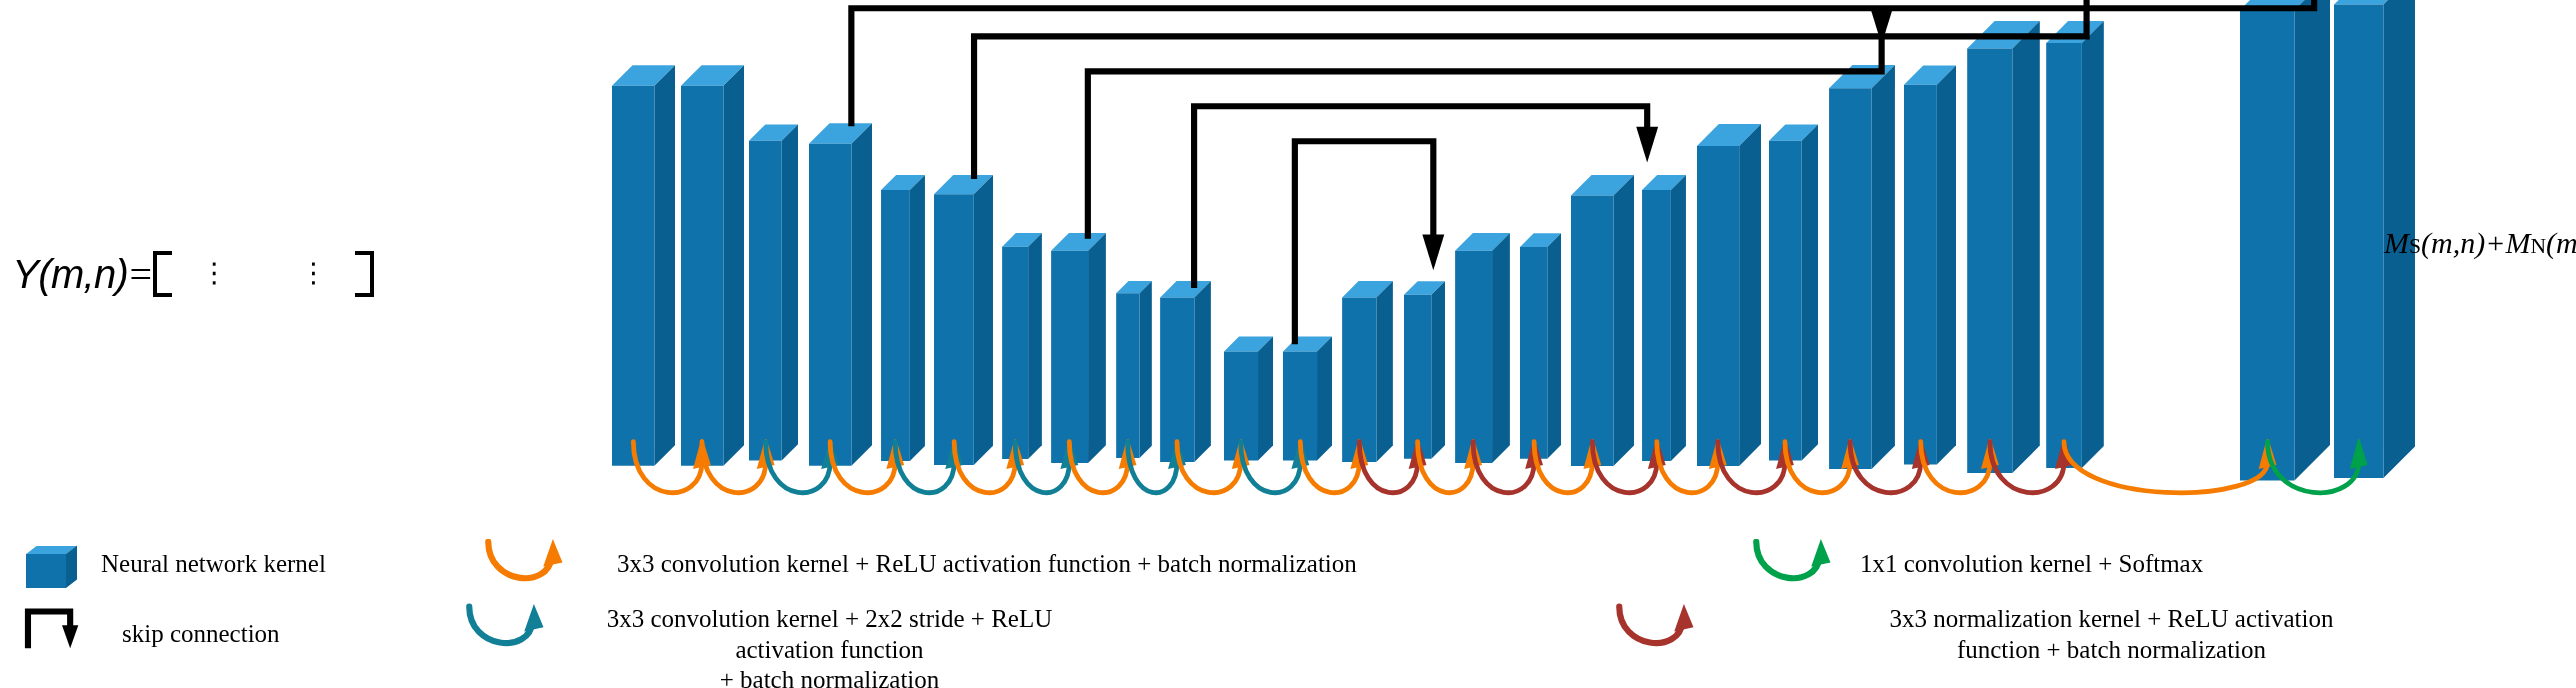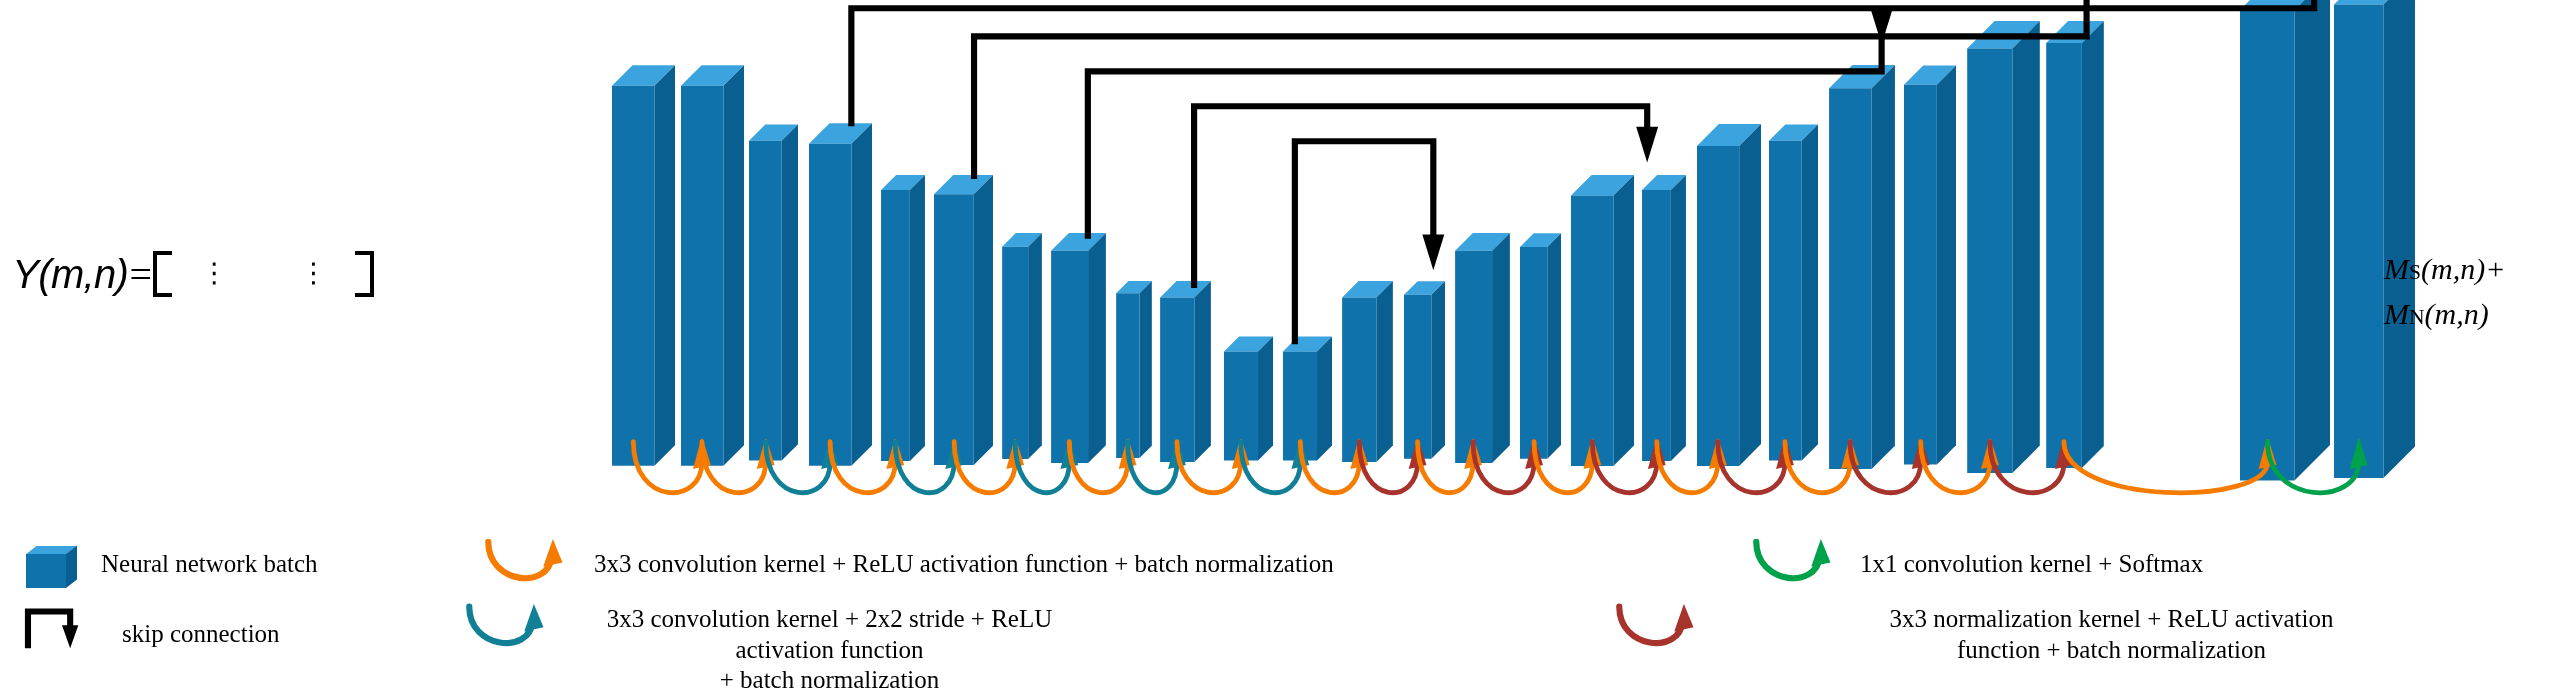--- a/index.html
+++ b/index.html
@@ -18,21 +18,21 @@
   #matrix .brk.r{right:0;border-right:4.8px solid #000;}
   table.mtx{border-collapse:collapse;margin:0 18px;}
   table.mtx td{font-size:32px;font-style:italic;padding:2.7px 18px;text-align:center;
       font-family:"Liberation Serif",serif;color:#000;line-height:1;}
   table.mtx td.dots{font-style:normal;font-size:27.4px;letter-spacing:4.1px;}
   table.mtx td.vd{font-style:normal;font-size:27.4px;}
   sub.s{font-size:.62em;font-style:italic;}
 
   
   #formula-right{position:absolute;left:2384px;top:226px;width:185px;height:130px;
-      display:flex;flex-direction:column;justify-content:center;align-items:flex-start;}
+      display:flex;flex-direction:row;align-items:flex-start;}
   #formula-right div{font-family:"Liberation Serif",serif;font-size:30px;color:#000;white-space:nowrap;}
   #formula-right .ms{margin-bottom:11px;}
   .itl{font-style:italic;}
   .sc{font-size:.72em;}
 
   
   #network{position:absolute;left:0;top:0;width:2576px;height:480px;}
   .blk{position:absolute;}
 
   
@@ -341,33 +341,33 @@
     <div><span class="itl">M</span><span class="sc">N</span><span class="itl">(m,n)</span></div>
   </div>
 
   <div id="legend">
 
     <div id="lg-cube">
       <span class="t"></span>
       <span class="s"></span>
       <span class="f"></span>
     </div>
-    <div class="lg-text" style="left:101px;top:13.7px;">Neural network batch</div>
+    <div class="lg-text" style="left:101px;top:13.7px;">Neural network kernel</div>
 
     <svg id="lg-skip" viewBox="0 0 120 72">
       <path d="M10 68 L10 14 L72 14 L72 36" stroke="#000" stroke-width="9" fill="none"></path>
       <path d="M72 68 L60 34 L84 34 Z" fill="#000"></path>
     </svg>
     <div class="lg-text" style="left:122px;top:84px;">skip connection</div>
 
     <svg style="position:absolute;left:480px;top:4.1px;width:88px;height:55px;" viewBox="0 0 128 80">
       <path d="M12 4 C12 66, 100 74, 104 26" stroke="#f57c00" stroke-width="9" fill="none" stroke-linecap="round"></path>
       <path d="M106 0 L92 40 L120 34 Z" fill="#f57c00"></path>
     </svg>
-    <div class="lg-text" style="left:594px;top:13.7px;">3x3 convolution kernel + ReLU activation function + batch normalization</div>
+    <div class="lg-text" style="left:617px;top:13.7px;">3x3 convolution kernel + ReLU activation function + batch normalization</div>
 
     <svg style="position:absolute;left:461px;top:66px;width:88px;height:58px;" viewBox="0 0 128 84">
       <path d="M12 8 C12 70, 100 78, 104 30" stroke="#117f96" stroke-width="9" fill="none" stroke-linecap="round"></path>
       <path d="M106 4 L92 44 L120 38 Z" fill="#117f96"></path>
     </svg>
     <div class="lg-text ctr" style="left:576px;top:69px;width:507px;">
       <span>3x3 convolution kernel + 2x2 stride + ReLU activation function</span><br>
       <span>+ batch normalization</span>
     </div>
 

